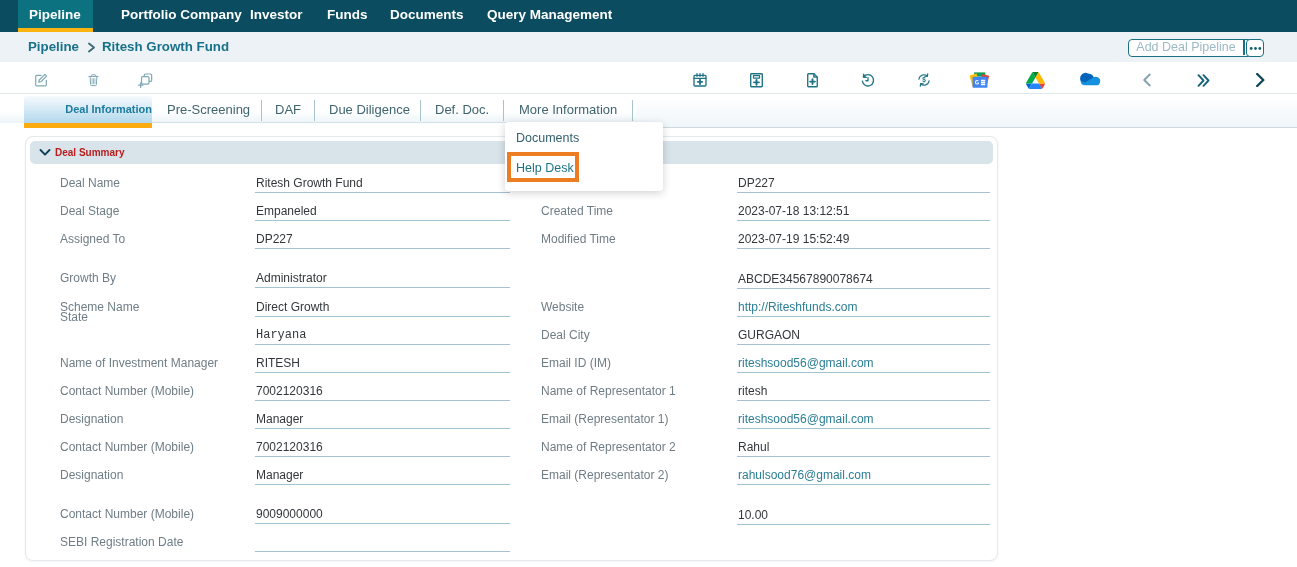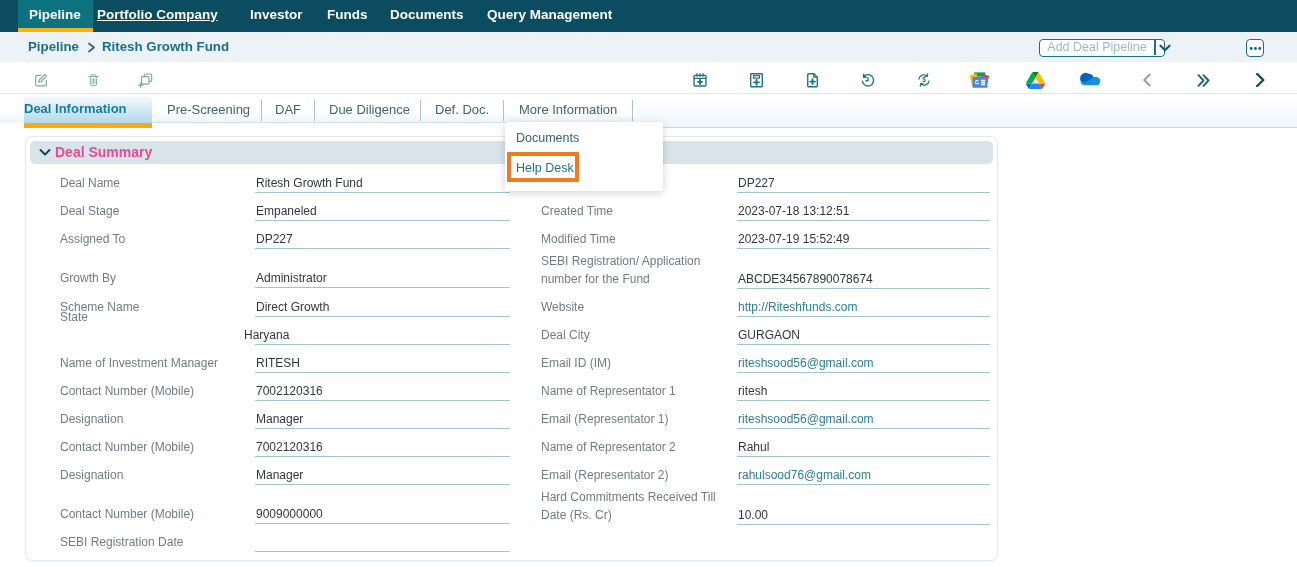--- a/index.html
+++ b/index.html
@@ -12,55 +12,55 @@
 #navyellow { position:absolute; left:18px; top:28px; width:75px; height:4px; background:#fbb40e; }
 
 #crumb { position:absolute; left:0; top:32px; width:1297px; height:30px; background:#edf2f6; }
 .crumbtxt { position:absolute; top:0; height:30px; line-height:30px; font-weight:bold; font-size:13.3px; color:#17718a; }
 
 #toolbar { position:absolute; left:0; top:62px; width:1297px; height:32px; background:#fff; border-bottom:1px solid #e2e7ea; }
 .ticon { position:absolute; top:2px; height:32px; display:flex; align-items:center; justify-content:center; }
 
 .tabtxt { position:absolute; font-size:13px; color:#40656f; height:22px; line-height:22px; top:99px; }
 #tabactive { position:absolute; left:24px; top:96px; width:128px; height:26.5px; background:linear-gradient(#f6fafd,#b2d8ec); border-radius:3px 3px 0 0; }
-#tabactive span { display:block; text-align:left; line-height:26px; font-weight:bold; font-size:13px; color:#1a7b9e; }
+#tabactive span { display:block; text-align:right; line-height:26px; font-weight:bold; font-size:11px; color:#1a7b9e; }
 #tabunderline { position:absolute; left:24px; top:122.5px; width:128px; height:5.3px; background:#fbab0f; }
 .tabsep { position:absolute; top:100px; width:1px; height:21px; background:#a9c3cc; }
 
 #card { position:absolute; left:25px; top:136px; width:973px; height:425px; background:#fff; border:1px solid #e3e9ed; border-radius:8px; box-shadow:0 1px 3px rgba(0,0,0,0.05); }
 #summarybar { position:absolute; left:30px; top:141px; width:963px; height:23px; background:#d8e3ea; border-radius:5px; }
-#summarytxt { position:absolute; left:55px; top:141px; height:15px; line-height:23px; font-weight:bold; font-size:14px; color:#ec4899; }
+#summarytxt { position:absolute; left:55px; top:141px; height:15px; line-height:23px; font-weight:bold; font-size:10px; color:#b91c1c; }
 
 .lbl { position:absolute; font-size:12px; color:#6f7d86; line-height:18px; }
 .val { position:absolute; font-size:12px; color:#33373b; line-height:16px; }
 .lnk { position:absolute; font-size:12px; color:#2b7e95; line-height:16px; }
 .u { position:absolute; height:1px; background:#a3c2d2; }
 .ul { left:255px; width:255px; }
 .ur { left:737px; width:253px; }
 
 #dd { position:absolute; left:505px; top:122px; width:158px; height:69px; background:#fff; border-radius:3px; box-shadow:0 2px 8px rgba(0,0,0,0.18); }
 #dd .item1 { position:absolute; left:11px; top:9px; font-size:12.5px; color:#33616f; }
 #dd .item2 { position:absolute; left:11px; top:39px; font-size:12.5px; color:#1f7386; }
 #helpbox { position:absolute; left:507px; top:152px; width:72px; height:30px; border:4px solid #ed7d23; }
 
-#adp { position:absolute; left:1039px; top:39px; width:126px; height:18px; border:1.5px solid #1b7182; border-radius:4px; background:#fff; }
+#adp { position:absolute; left:1128px; top:39px; width:126px; height:18px; border:1.5px solid #1b7182; border-radius:4px; background:#fff; }
 #adp .txt { position:absolute; left:0; top:0; width:114px; height:15px; line-height:15px; text-align:center; color:#9cbac5; font-size:12.5px; }
 #adp .divider { position:absolute; left:114px; top:0; width:1.5px; height:15px; background:#1b7182; }
 #dots { position:absolute; left:1246px; top:39px; width:18px; height:18px; border:1.5px solid #1b7182; border-radius:4px; background:#fff; display:flex; align-items:center; justify-content:center; }
 svg.ic { display:block; }
 </style>
 </head>
 <body>
 <div id="page">
 
   <div id="nav">
     <div id="navactive"></div>
     <div id="navyellow"></div>
     <span class="navitem" style="left:29px;">Pipeline</span>
-    <span class="navitem" style="left:97px;text-decoration:underline;">Portfolio Company</span>
+    <span class="navitem" style="left:121px;">Portfolio Company</span>
     <span class="navitem" style="left:250px;">Investor</span>
     <span class="navitem" style="left:327px;">Funds</span>
     <span class="navitem" style="left:390px;">Documents</span>
     <span class="navitem" style="left:487px;">Query Management</span>
   </div>
 
   <div id="crumb">
     <span class="crumbtxt" style="left:28px;">Pipeline</span>
     <svg class="ic" style="position:absolute;left:85px;top:9px;" width="13" height="13" viewBox="0 0 13 13">
         <path d="M4 2.5l5 4-5 4" fill="none" stroke="#3d6b79" stroke-width="1.9" stroke-linecap="round" stroke-linejoin="round"></path>
@@ -217,21 +217,21 @@
   <span class="lbl" style="left:60px;top:230px;">Assigned To</span>
   <span class="val" style="left:256px;top:231px;">DP227</span>
   <div class="u ul" style="top:248px;"></div>
   <span class="lbl" style="left:60px;top:269px;">Growth By</span>
   <span class="val" style="left:256px;top:270px;">Administrator</span>
   <div class="u ul" style="top:287px;"></div>
   <span class="lbl" style="left:60px;top:298px;">Scheme Name</span>
   <span class="val" style="left:256px;top:299px;">Direct Growth</span>
   <div class="u ul" style="top:316px;"></div>
   <span class="lbl" style="left:60px;top:308px;">State</span>
-  <span class="val" style="left:244px;top:327px;">Haryana</span>
+  <span class="val" style="left:256px;top:327px;font-family:Liberation Mono, monospace;">Haryana</span>
   <div class="u ul" style="top:344px;"></div>
   <span class="lbl" style="left:60px;top:354px;">Name of Investment Manager</span>
   <span class="val" style="left:256px;top:355px;">RITESH</span>
   <div class="u ul" style="top:372px;"></div>
   <span class="lbl" style="left:60px;top:382px;">Contact Number (Mobile)</span>
   <span class="val" style="left:256px;top:383px;">7002120316</span>
   <div class="u ul" style="top:400px;"></div>
   <span class="lbl" style="left:60px;top:410px;">Designation</span>
   <span class="val" style="left:256px;top:411px;">Manager</span>
   <div class="u ul" style="top:428px;"></div>
@@ -247,21 +247,20 @@
   <span class="lbl" style="left:60px;top:533px;">SEBI Registration Date</span>
   <div class="u ul" style="top:551px;"></div>
   <span class="val" style="left:738px;top:175px;">DP227</span>
   <div class="u ur" style="top:192px;"></div>
   <span class="lbl" style="left:541px;top:202px;">Created Time</span>
   <span class="val" style="left:738px;top:203px;">2023-07-18 13:12:51</span>
   <div class="u ur" style="top:220px;"></div>
   <span class="lbl" style="left:541px;top:230px;">Modified Time</span>
   <span class="val" style="left:738px;top:231px;">2023-07-19 15:52:49</span>
   <div class="u ur" style="top:248px;"></div>
-  <span class="lbl" style="left:541px;top:252px;">SEBI Registration/ Application<br>number for the Fund</span>
   <span class="val" style="left:738px;top:271px;">ABCDE34567890078674</span>
   <div class="u ur" style="top:288px;"></div>
   <span class="lbl" style="left:541px;top:298px;">Website</span>
   <span class="lnk" style="left:738px;top:299px;">http://Riteshfunds.com</span>
   <div class="u ur" style="top:316px;"></div>
   <span class="lbl" style="left:541px;top:326px;">Deal City</span>
   <span class="val" style="left:738px;top:327px;">GURGAON</span>
   <div class="u ur" style="top:344px;"></div>
   <span class="lbl" style="left:541px;top:354px;">Email ID (IM)</span>
   <span class="lnk" style="left:738px;top:355px;">riteshsood56@gmail.com</span>
@@ -271,21 +270,20 @@
   <div class="u ur" style="top:400px;"></div>
   <span class="lbl" style="left:541px;top:410px;">Email (Representator 1)</span>
   <span class="lnk" style="left:738px;top:411px;">riteshsood56@gmail.com</span>
   <div class="u ur" style="top:428px;"></div>
   <span class="lbl" style="left:541px;top:438px;">Name of Representator 2</span>
   <span class="val" style="left:738px;top:439px;">Rahul</span>
   <div class="u ur" style="top:456px;"></div>
   <span class="lbl" style="left:541px;top:466px;">Email (Representator 2)</span>
   <span class="lnk" style="left:738px;top:467px;">rahulsood76@gmail.com</span>
   <div class="u ur" style="top:484px;"></div>
-  <span class="lbl" style="left:541px;top:488px;">Hard Commitments Received Till<br>Date (Rs. Cr)</span>
   <span class="val" style="left:738px;top:507px;">10.00</span>
   <div class="u ur" style="top:524px;"></div>
 
   <div id="dd">
     <span class="item1">Documents</span>
     <span class="item2">Help Desk</span>
   </div>
   <div id="helpbox"></div>
 </div>
 

